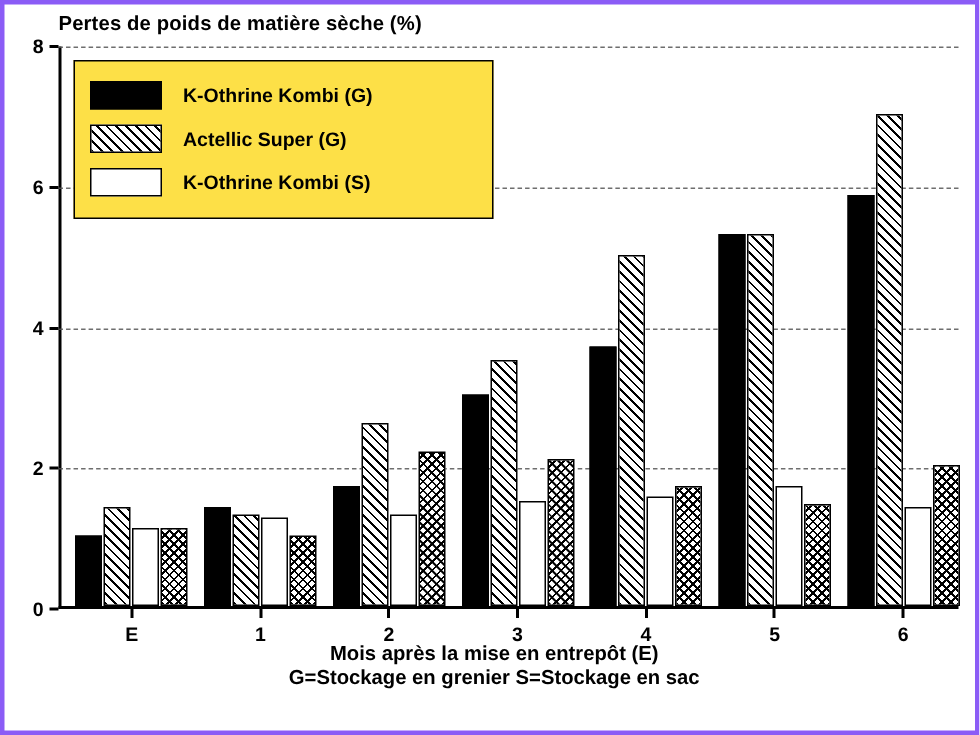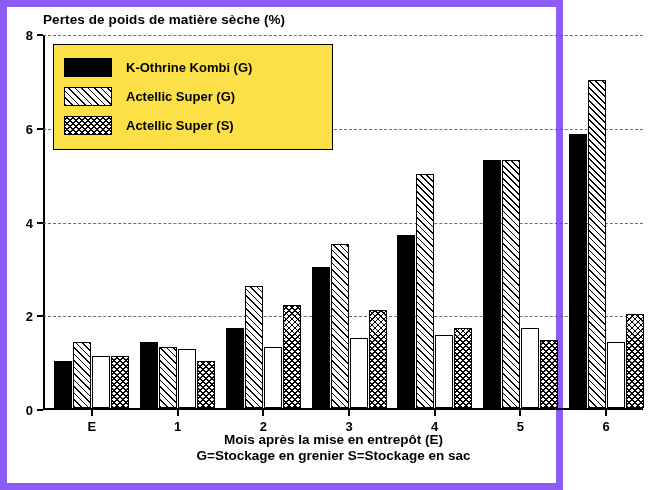--- a/index.html
+++ b/index.html
@@ -9,23 +9,23 @@
   }
   body {
     width: 653px;
     height: 490px;
     font-family: "Liberation Sans", sans-serif;
     color: #000000;
     overflow: hidden;
   }
   #root {
     position: relative;
-    width: 563px;
+    width: 653px;
     height: 490px;
-    border: 7px solid #8b5cf6;
+    border: 3px solid #8b5cf6;
     box-sizing: border-box;
   }
   .chart-title {
     position: absolute;
     left: 36px;
     top: 5px;
     font-size: 13.5px;
     font-weight: bold;
     letter-spacing: 0.1px;
     white-space: nowrap;
@@ -237,21 +237,21 @@
   <div id="legend">
       <div class="legend-row">
         <div class="legend-swatch fill-solid"></div>
         <div class="legend-label">K-Othrine Kombi (G)</div>
       </div>
       <div class="legend-row">
         <div class="legend-swatch fill-hatch"></div>
         <div class="legend-label">Actellic Super (G)</div>
       </div>
       <div class="legend-row">
-        <div class="legend-swatch fill-cross"></div>
-        <div class="legend-label">Actellic Super (S)</div>
+        <div class="legend-swatch fill-white"></div>
+        <div class="legend-label">K-Othrine Kombi (S)</div>
       </div>
     </div>
 
   <div class="xaxis-title" id="xaxis-title-1">Mois après la mise en entrepôt (E)</div>
   <div class="xaxis-title" id="xaxis-title-2">G=Stockage en grenier  S=Stockage en sac</div>
 
 </div>
 
 </body></html>

